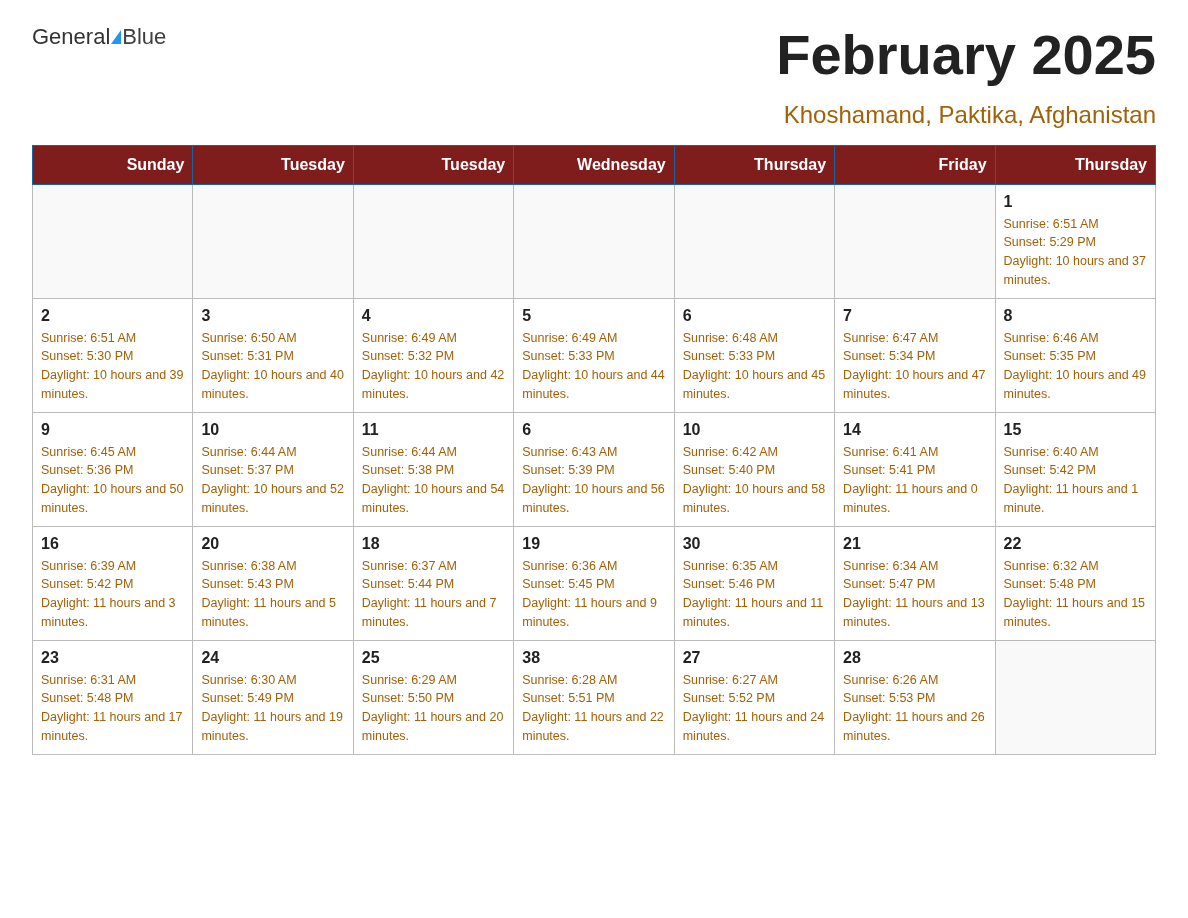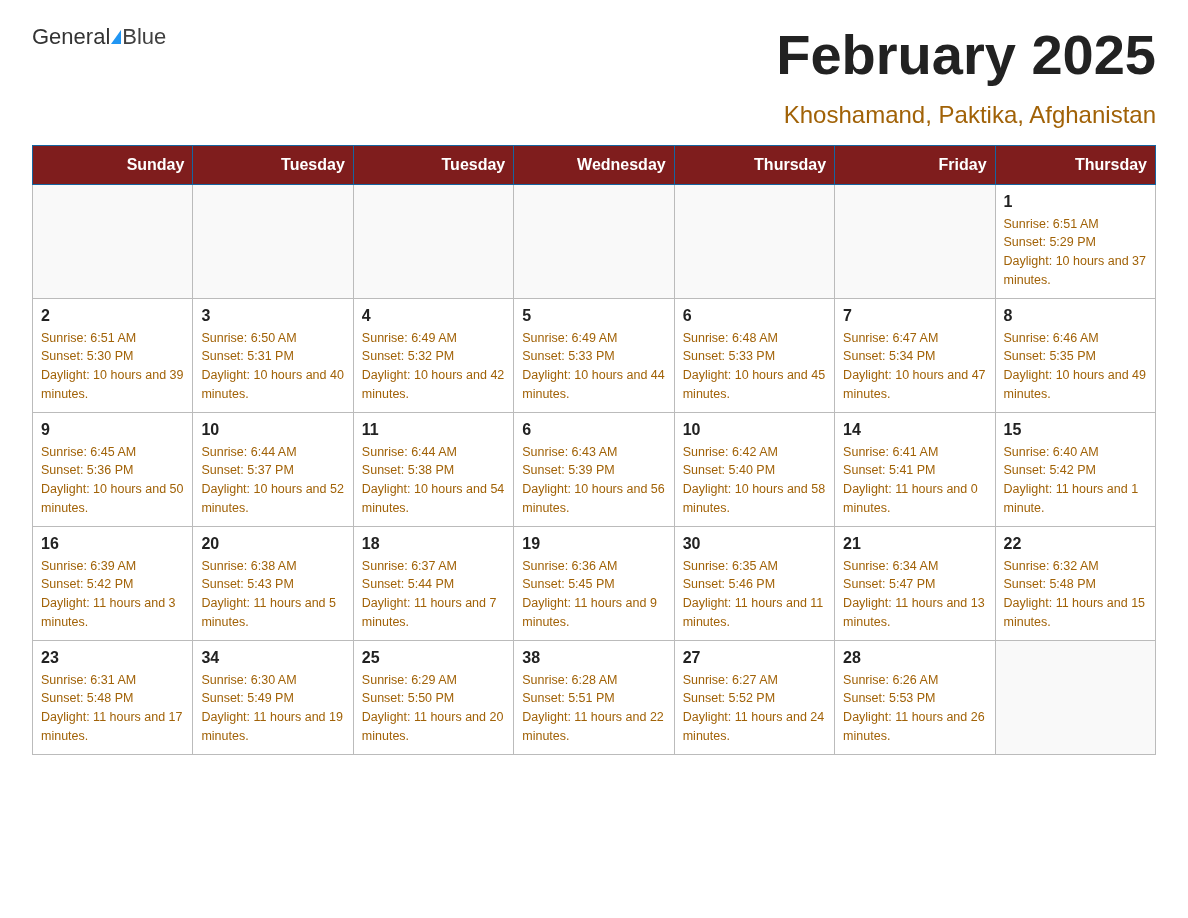--- a/index.html
+++ b/index.html
@@ -229,21 +229,21 @@
           <div class="day-number">22</div>
           <div class="day-info">Sunrise: 6:32 AM<br>Sunset: 5:48 PM<br>Daylight: 11 hours and 15 minutes.</div>
         </td>
       </tr>
       <tr class="row-separator">
         <td>
           <div class="day-number">23</div>
           <div class="day-info">Sunrise: 6:31 AM<br>Sunset: 5:48 PM<br>Daylight: 11 hours and 17 minutes.</div>
         </td>
         <td>
-          <div class="day-number">34</div>
+          <div class="day-number">24</div>
           <div class="day-info">Sunrise: 6:30 AM<br>Sunset: 5:49 PM<br>Daylight: 11 hours and 19 minutes.</div>
         </td>
         <td>
           <div class="day-number">25</div>
           <div class="day-info">Sunrise: 6:29 AM<br>Sunset: 5:50 PM<br>Daylight: 11 hours and 20 minutes.</div>
         </td>
         <td>
           <div class="day-number">38</div>
           <div class="day-info">Sunrise: 6:28 AM<br>Sunset: 5:51 PM<br>Daylight: 11 hours and 22 minutes.</div>
         </td>

